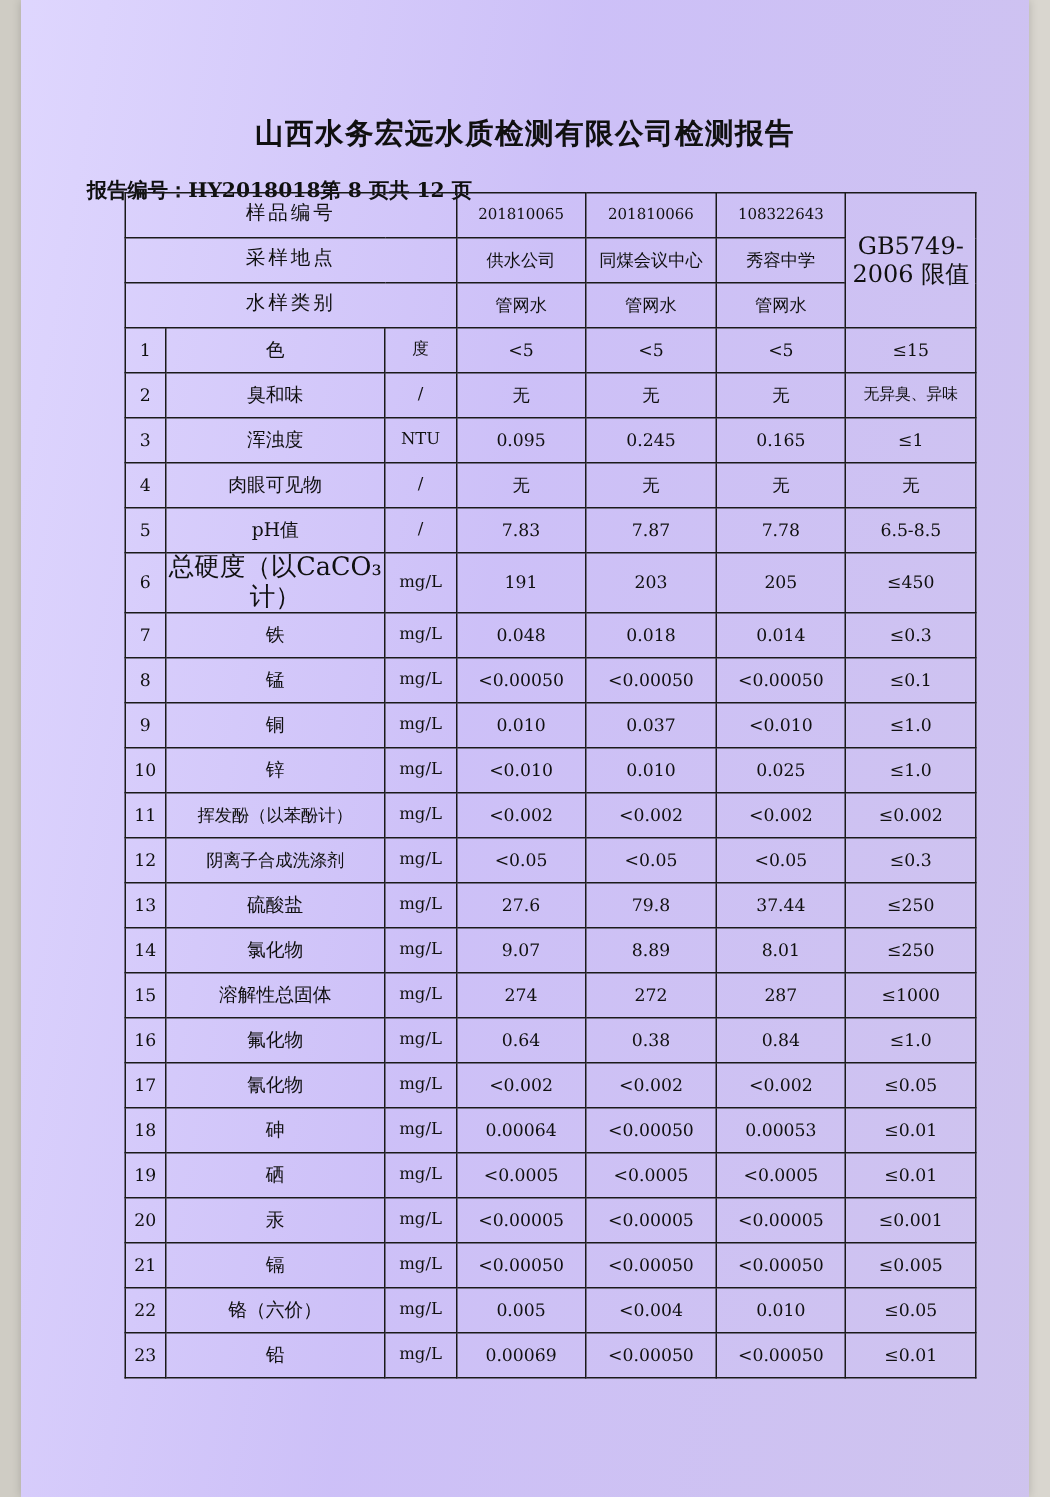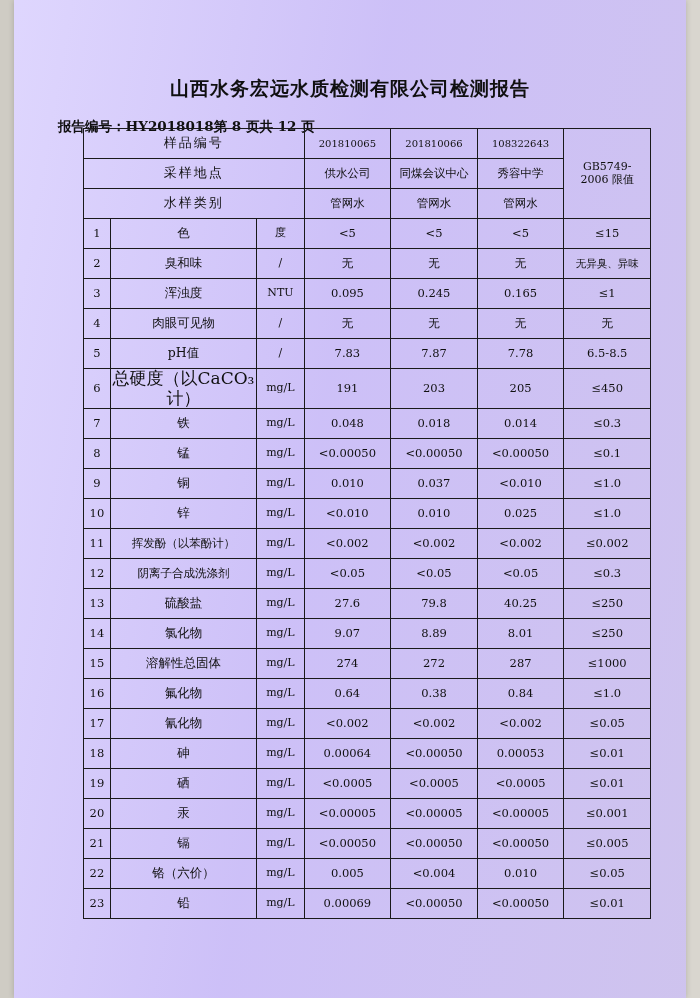--- a/index.html
+++ b/index.html
@@ -86,21 +86,21 @@
     letter-spacing: 2px;
   }
   .hdr-sample {
     font-size: 10px;
     font-family: "Liberation Serif", serif;
   }
   .hdr-site {
     font-size: 11.5px;
   }
   .hdr-limit {
-    font-size: 11px;
+    font-size: 16px;
     line-height: 1.8;
     font-family: "Liberation Serif", serif;
   }
   td.idx {
     width: 26px;
     font-size: 11.5px;
     font-family: "Liberation Serif", serif;
   }
   td.item {
     width: 142px;
@@ -280,21 +280,21 @@
         <td class="val">&lt;0.05</td>
         <td class="val">&lt;0.05</td>
         <td class="lim">≤0.3</td>
       </tr>
       <tr>
         <td class="idx">13</td>
         <td class="item">硫酸盐</td>
         <td class="unit">mg/L</td>
         <td class="val">27.6</td>
         <td class="val">79.8</td>
-        <td class="val">40.25</td>
+        <td class="val">37.44</td>
         <td class="lim">≤250</td>
       </tr>
       <tr>
         <td class="idx">14</td>
         <td class="item">氯化物</td>
         <td class="unit">mg/L</td>
         <td class="val">9.07</td>
         <td class="val">8.89</td>
         <td class="val">8.01</td>
         <td class="lim">≤250</td>

